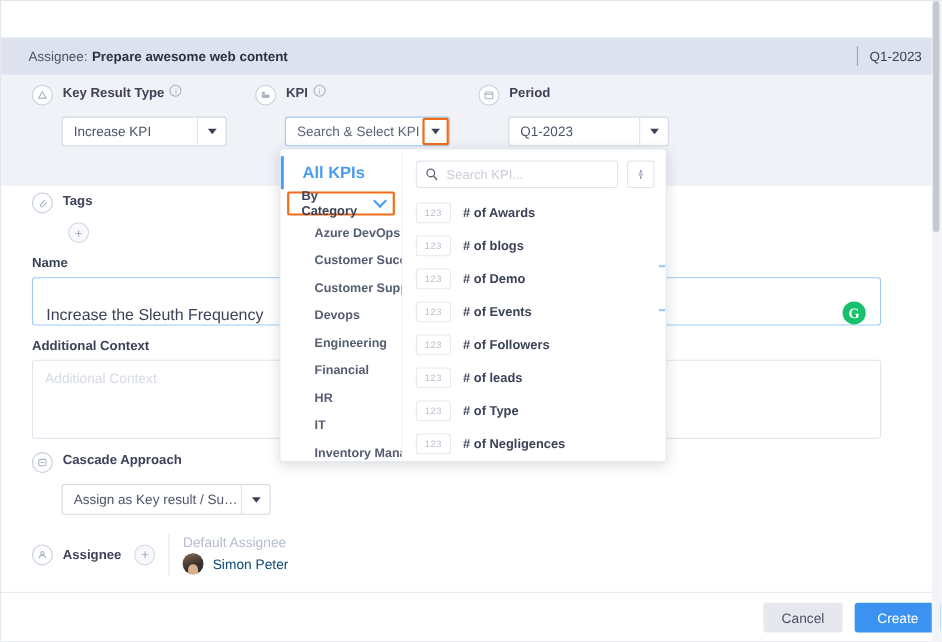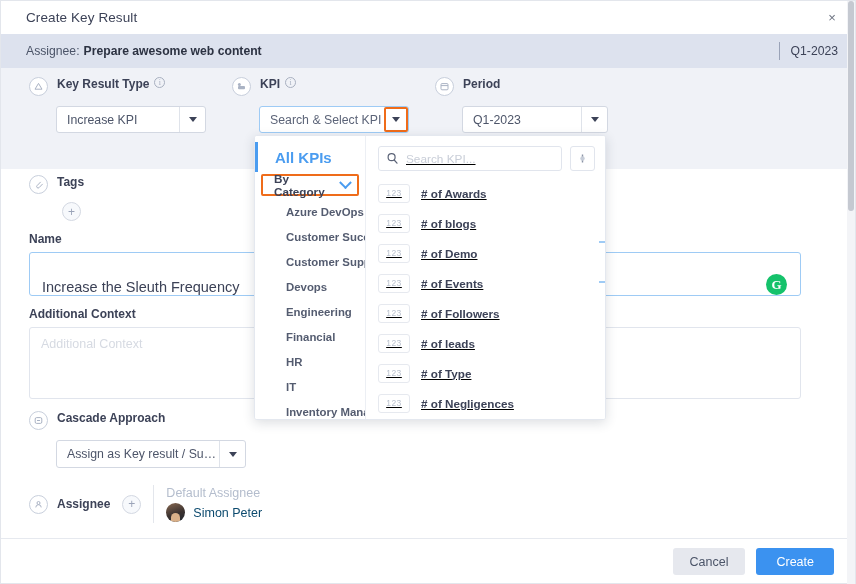--- a/index.html
+++ b/index.html
@@ -219,21 +219,21 @@
   }
 
   
   .footer-sep {
     position: absolute; left: 0; top: 537px; width: 854px; height: 1px;
     background: #e6e9ef;
   }
   .footer {
     position: absolute; left: 0; top: 538px; width: 854px; height: 45px;
     display: flex; align-items: center; justify-content: flex-end;
-    padding-right: 21px; gap: 11px;
+    gap: 11px;
   }
   .btn {
     height: 27px; border-radius: 3px; border: none;
     font-family: "Liberation Sans", sans-serif; font-size: 12.5px;
     cursor: pointer;
   }
   .btn-cancel { background: #e6e8ee; color: #4b5468; padding: 0 17px; }
   .btn-create { background: #3b92f0; color: #ffffff; padding: 0 20px; }
 
   
@@ -284,21 +284,20 @@
     height: 25px; display: flex; align-items: center;
     padding-left: 31px;
     font-size: 11.4px; font-weight: bold; color: #545c70;
     cursor: pointer; white-space: nowrap;
   }
 
   .dd-right {
     flex: 1; height: 100%; position: relative;
     display: flex; flex-direction: column;
     background: #ffffff;
-    text-decoration: underline;
   }
   .dd-searchrow {
     display: flex; align-items: center; gap: 8px;
     padding: 10px 10px 6px 12px;
   }
   .dd-searchbox {
     flex: 1; height: 25px;
     border: 1px solid #e1e5ed; border-radius: 3px;
     display: flex; align-items: center; background: #ffffff;
   }
@@ -351,24 +350,20 @@
   .win-scrollbar .thumb {
     position: absolute; left: 1px; top: 0px; width: 6px; height: 210px;
     background: #c5c9d1; border-radius: 3px;
   }
 </style>
 </head>
 <body>
 
 <div id="app">
 
-  <div class="titlebar">
-    <div class="title">Create Key Result</div>
-    <button class="close-btn">×</button>
-  </div>
 
   <div class="objbar">
     <span class="obj-label">Assignee:</span>
     <span class="obj-value">Prepare awesome web content</span>
     <span class="obj-sep"></span>
     <span class="obj-period">Q1-2023</span>
   </div>
 
   <div class="graystrip"></div>
 

